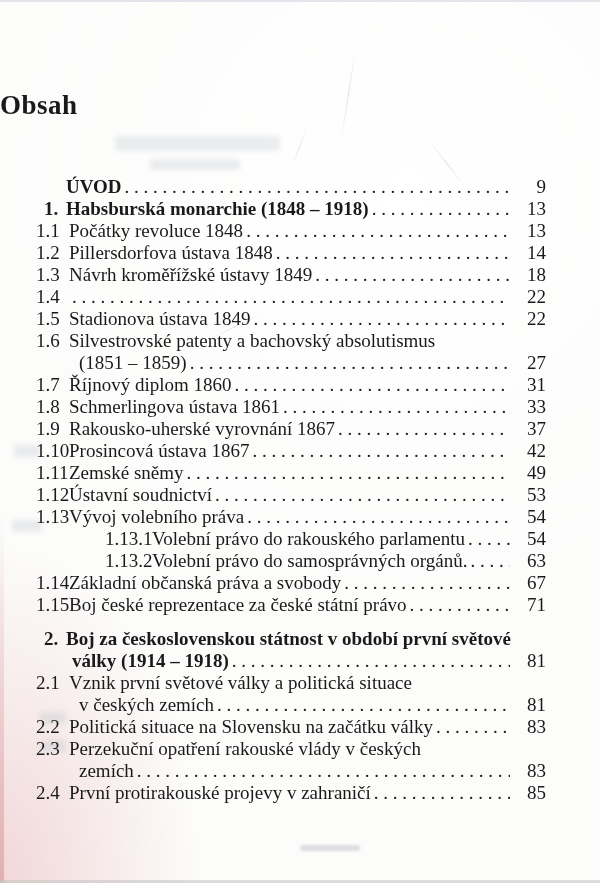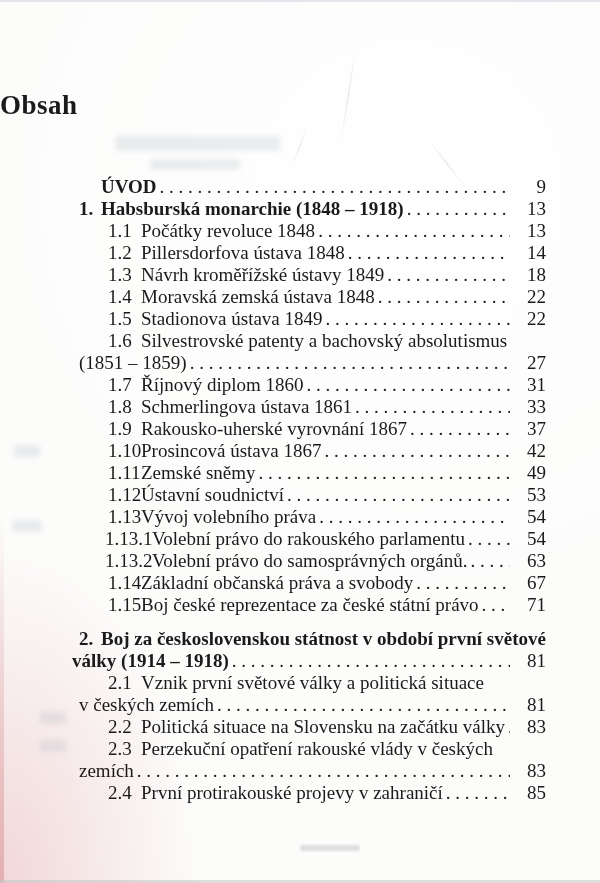--- a/index.html
+++ b/index.html
@@ -18,22 +18,22 @@
   }
   
   .toc { position:absolute; top:176px; left:0; width:100%; }
   .row {
     display:flex; align-items:baseline;
     font-size:19px; line-height:22px;
     padding-right:54px; box-sizing:border-box;
   }
   .row.gap { margin-top:12px; }
   .num { flex:0 0 auto; }
-  .lv0 { padding-left:79px; }  .lv0 .num { width:22px; }
-  .lv1 { padding-left:108px; }  .lv1 .num { width:33px; }
+  .lv0 { padding-left:44px; }  .lv0 .num { width:22px; }
+  .lv1 { padding-left:36px; }  .lv1 .num { width:33px; }
   .lv2 { padding-left:105px;justify-content:center; } .lv2 .num { width:47px; }
   .cont0 { padding-left:72px; }
   .cont1 { padding-left:79px; }
   .txt { flex:0 0 auto; white-space:nowrap; }
   .b .num, .b .txt { font-weight:bold; }
   .leader { flex:1 1 auto; overflow:hidden; white-space:nowrap; padding-left:3px; color:#1e1e1e; }
   .pg { flex:0 0 auto; margin-left:10px; min-width:26px; text-align:right; }
 
   
   .art { position:absolute; pointer-events:none; }
@@ -105,21 +105,20 @@
         <span class="pg">14</span>
       </div>
       <div class="row lv1">
         <span class="num">1.3</span>
         <span class="txt">Návrh kroměřížské ústavy 1849</span>
         <span class="leader">. . . . . . . . . . . . . . . . . . . . . . . . . . . . . . . . . . . . . . . . . . . . . . . . . . . . . . . . . . . . . . . . . . . . . . </span>
         <span class="pg">18</span>
       </div>
       <div class="row lv1">
         <span class="num">1.4</span>
-        <span class="txt">Moravská zemská ústava 1848</span>
         <span class="leader">. . . . . . . . . . . . . . . . . . . . . . . . . . . . . . . . . . . . . . . . . . . . . . . . . . . . . . . . . . . . . . . . . . . . . . </span>
         <span class="pg">22</span>
       </div>
       <div class="row lv1">
         <span class="num">1.5</span>
         <span class="txt">Stadionova ústava 1849</span>
         <span class="leader">. . . . . . . . . . . . . . . . . . . . . . . . . . . . . . . . . . . . . . . . . . . . . . . . . . . . . . . . . . . . . . . . . . . . . . </span>
         <span class="pg">22</span>
       </div>
       <div class="row lv1">

